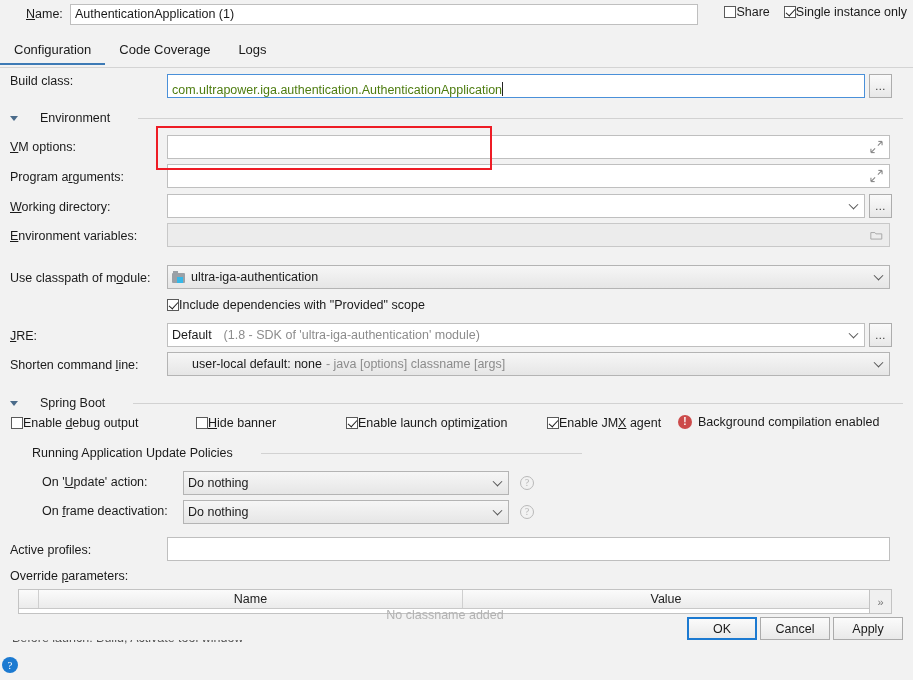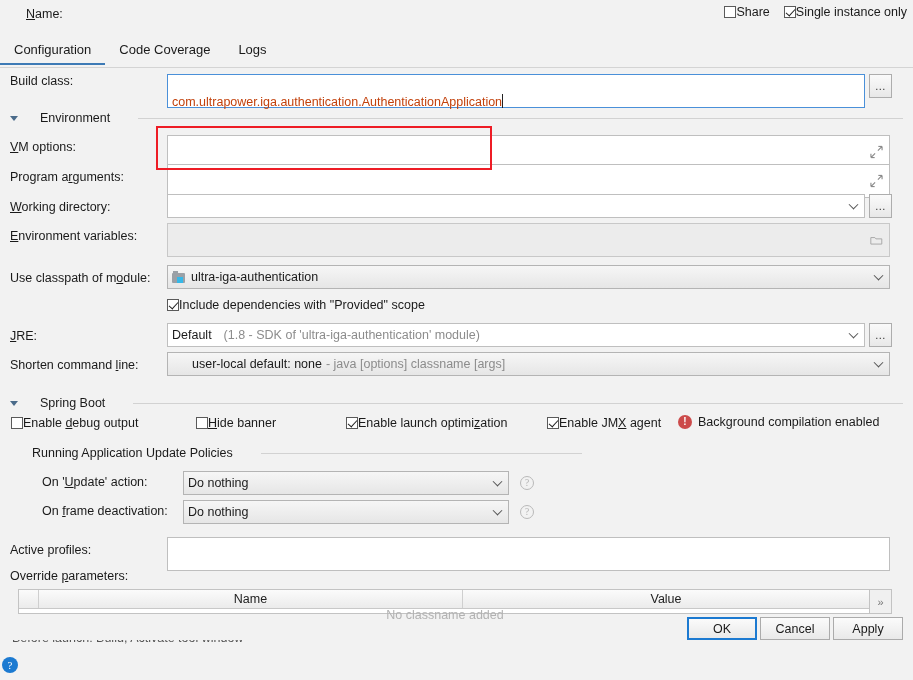--- a/index.html
+++ b/index.html
@@ -50,22 +50,22 @@
     content:""; position:absolute; left:0; right:0; bottom:0; height:2px; background:#3d7ab5;
   }
   .tabline { position:absolute; left:0; top:67px; width:913px; height:1px; background:#d4d4d4; }
 
   
   .row { position:absolute; display:flex; align-items:center; }
   .lbl { color:#1a1a1a; font-size:12.5px; }
 
   .txtfield {
     background:#fff; border:1px solid #bfbfbf; height:24px;
-    font-family:"Liberation Sans", sans-serif; font-size:12.5px; color:#c2410c;
-    padding:16px 4px; line-height:22px;
+    font-family:"Liberation Sans", sans-serif; font-size:12.5px; color:#4d7c0f;
+    padding:4px 4px; line-height:22px;
   }
   .txtfield.focused { border:1px solid #4a90d9; }
   .txtfield.readonly { background:#ececec; border:1px solid #c8c8c8; }
 
   .btn-dots {
     width:23px; height:24px; background:linear-gradient(#fafafa,#e8e8e8);
     border:1px solid #adadad; display:flex; align-items:center; justify-content:center;
     font-size:11px; color:#333; letter-spacing:0.5px;
   }
 
@@ -157,20 +157,21 @@
   .caret {
     display:inline-block; width:1px; height:14px; background:#222;
     vertical-align:-2px; margin-left:0px;
   }
 </style>
 </head>
 <body>
 
 <div class="name-row">
   <span class="lbl name-label"><span class="u">N</span>ame:</span>
+  <input class="name-input" value="AuthenticationApplication (1)" style="">
 </div>
 <div class="topchecks">
   <div class="chk-wrap">
     <span class="cb"></span>
     <span>Share</span>
   </div>
   <div class="chk-wrap">
     <span class="cb checked"></span>
     <span>Single instance only</span>
   </div>

